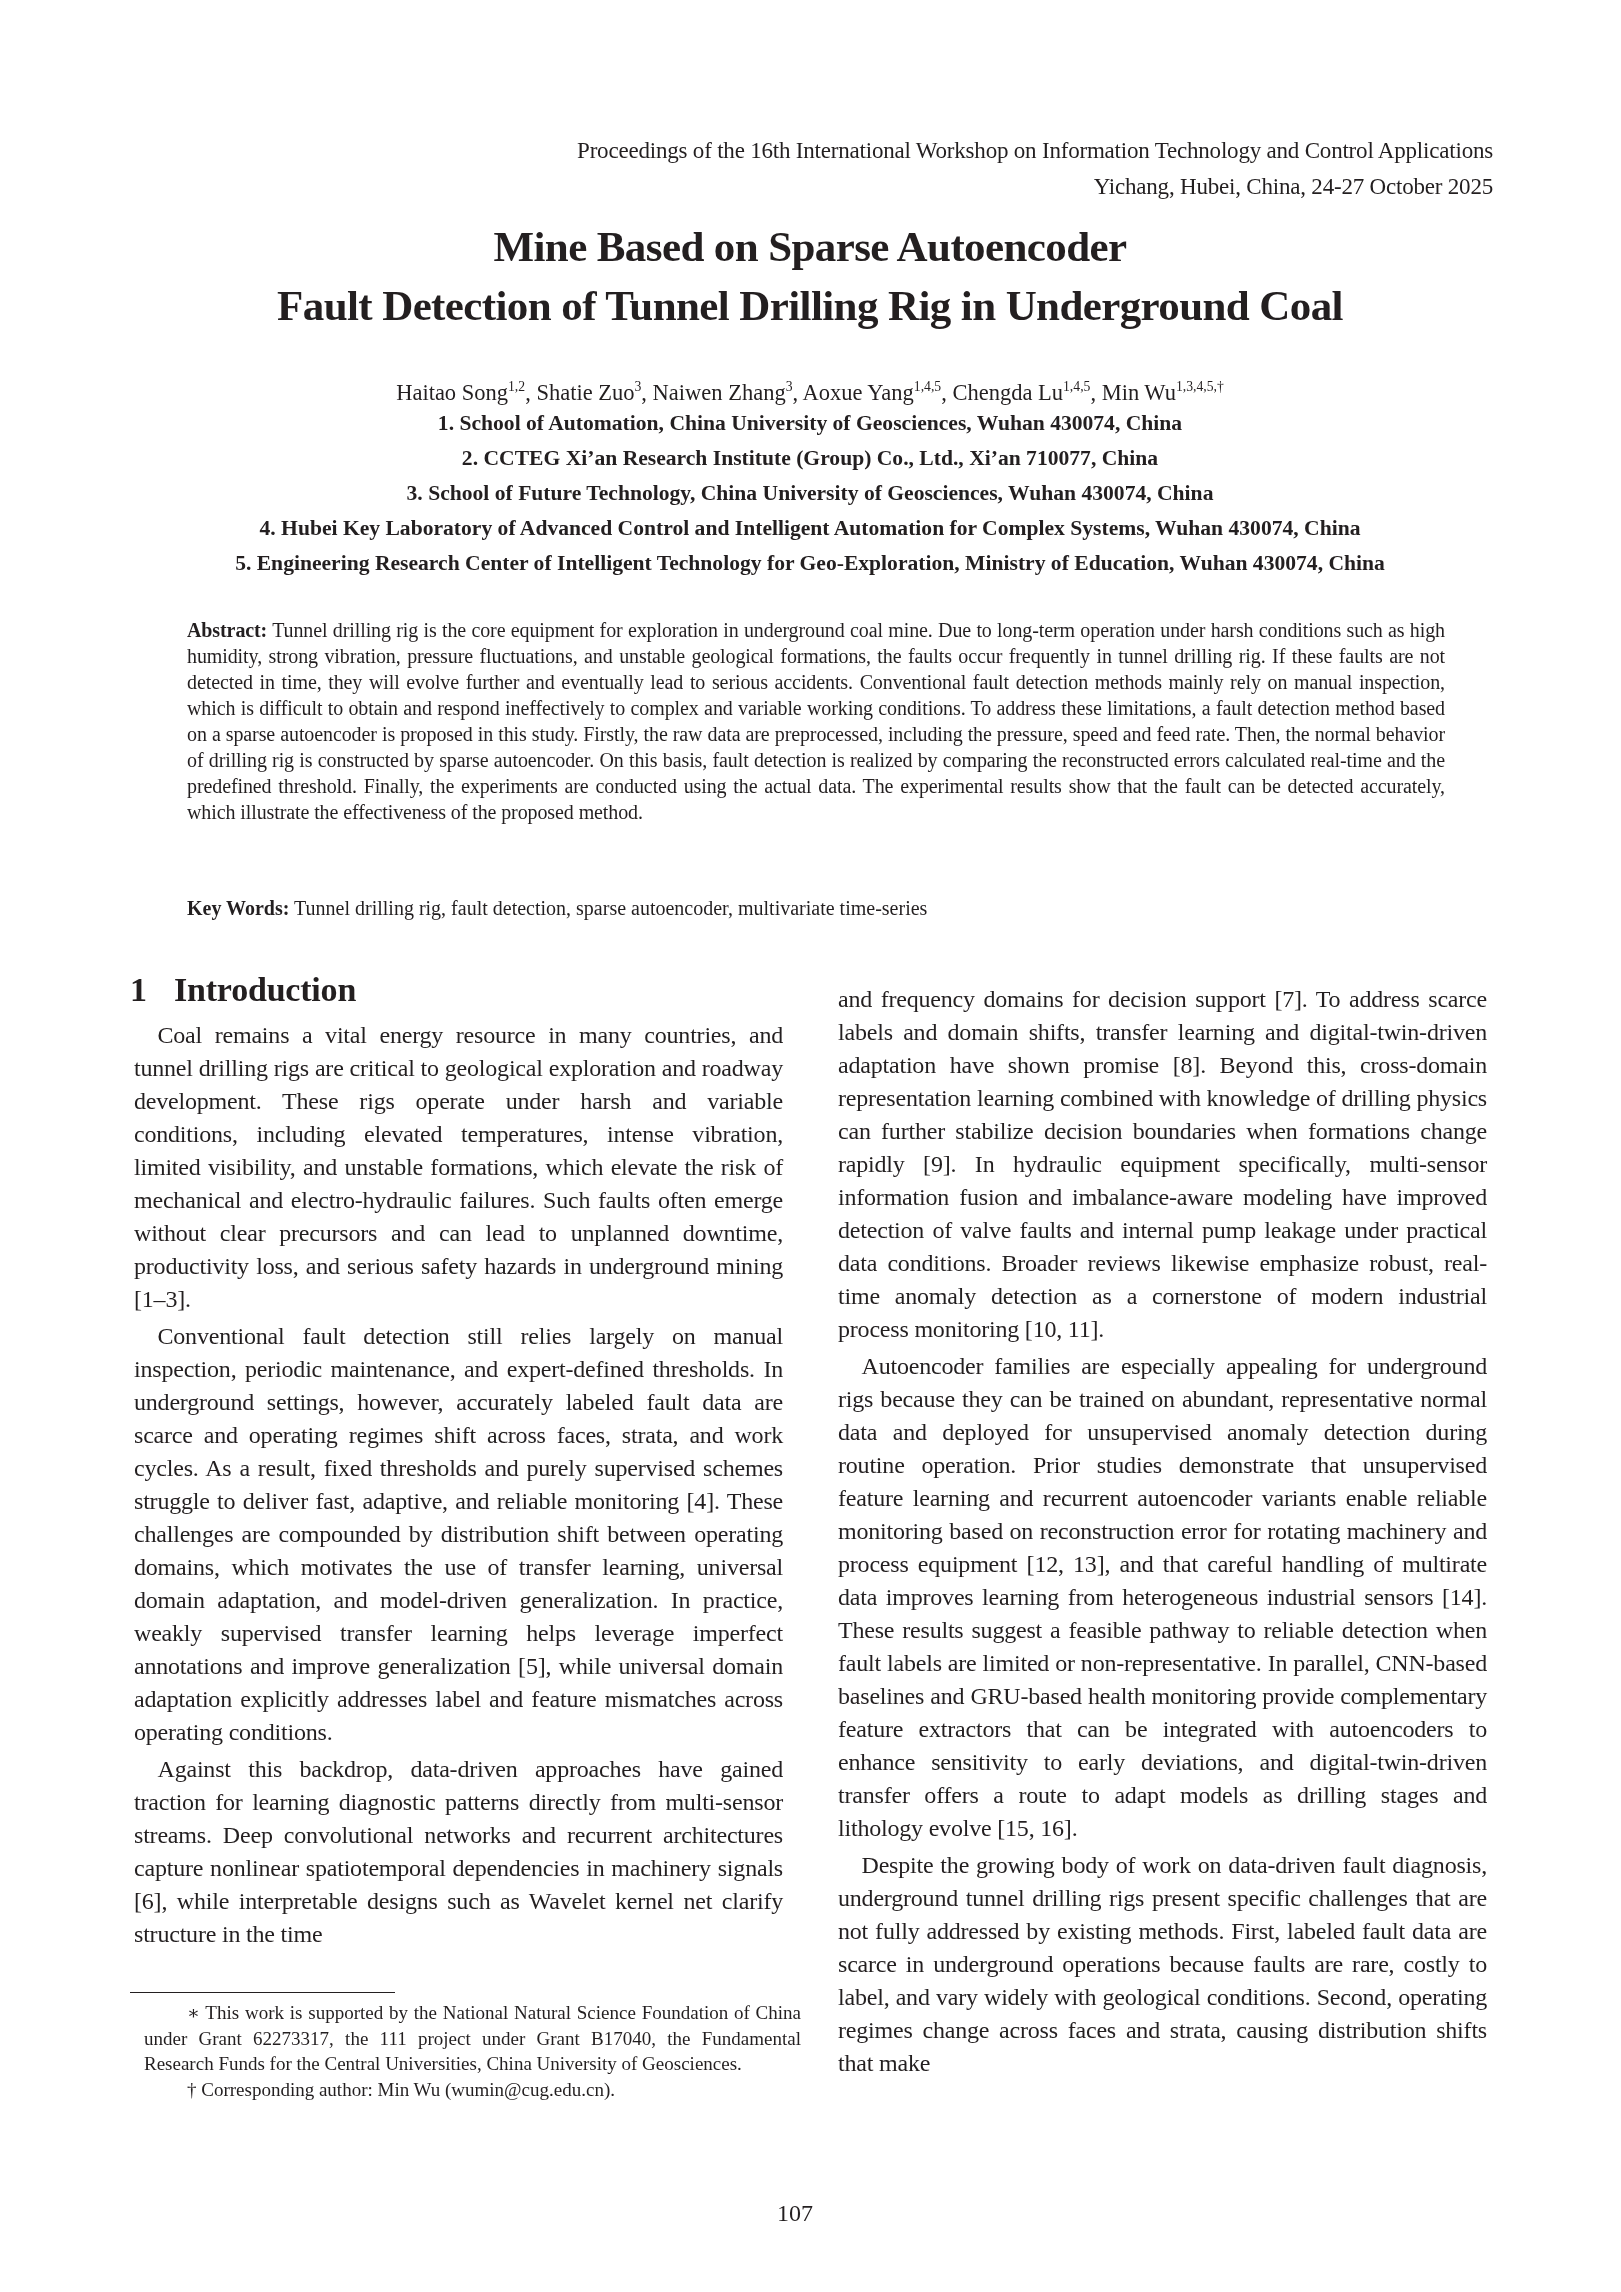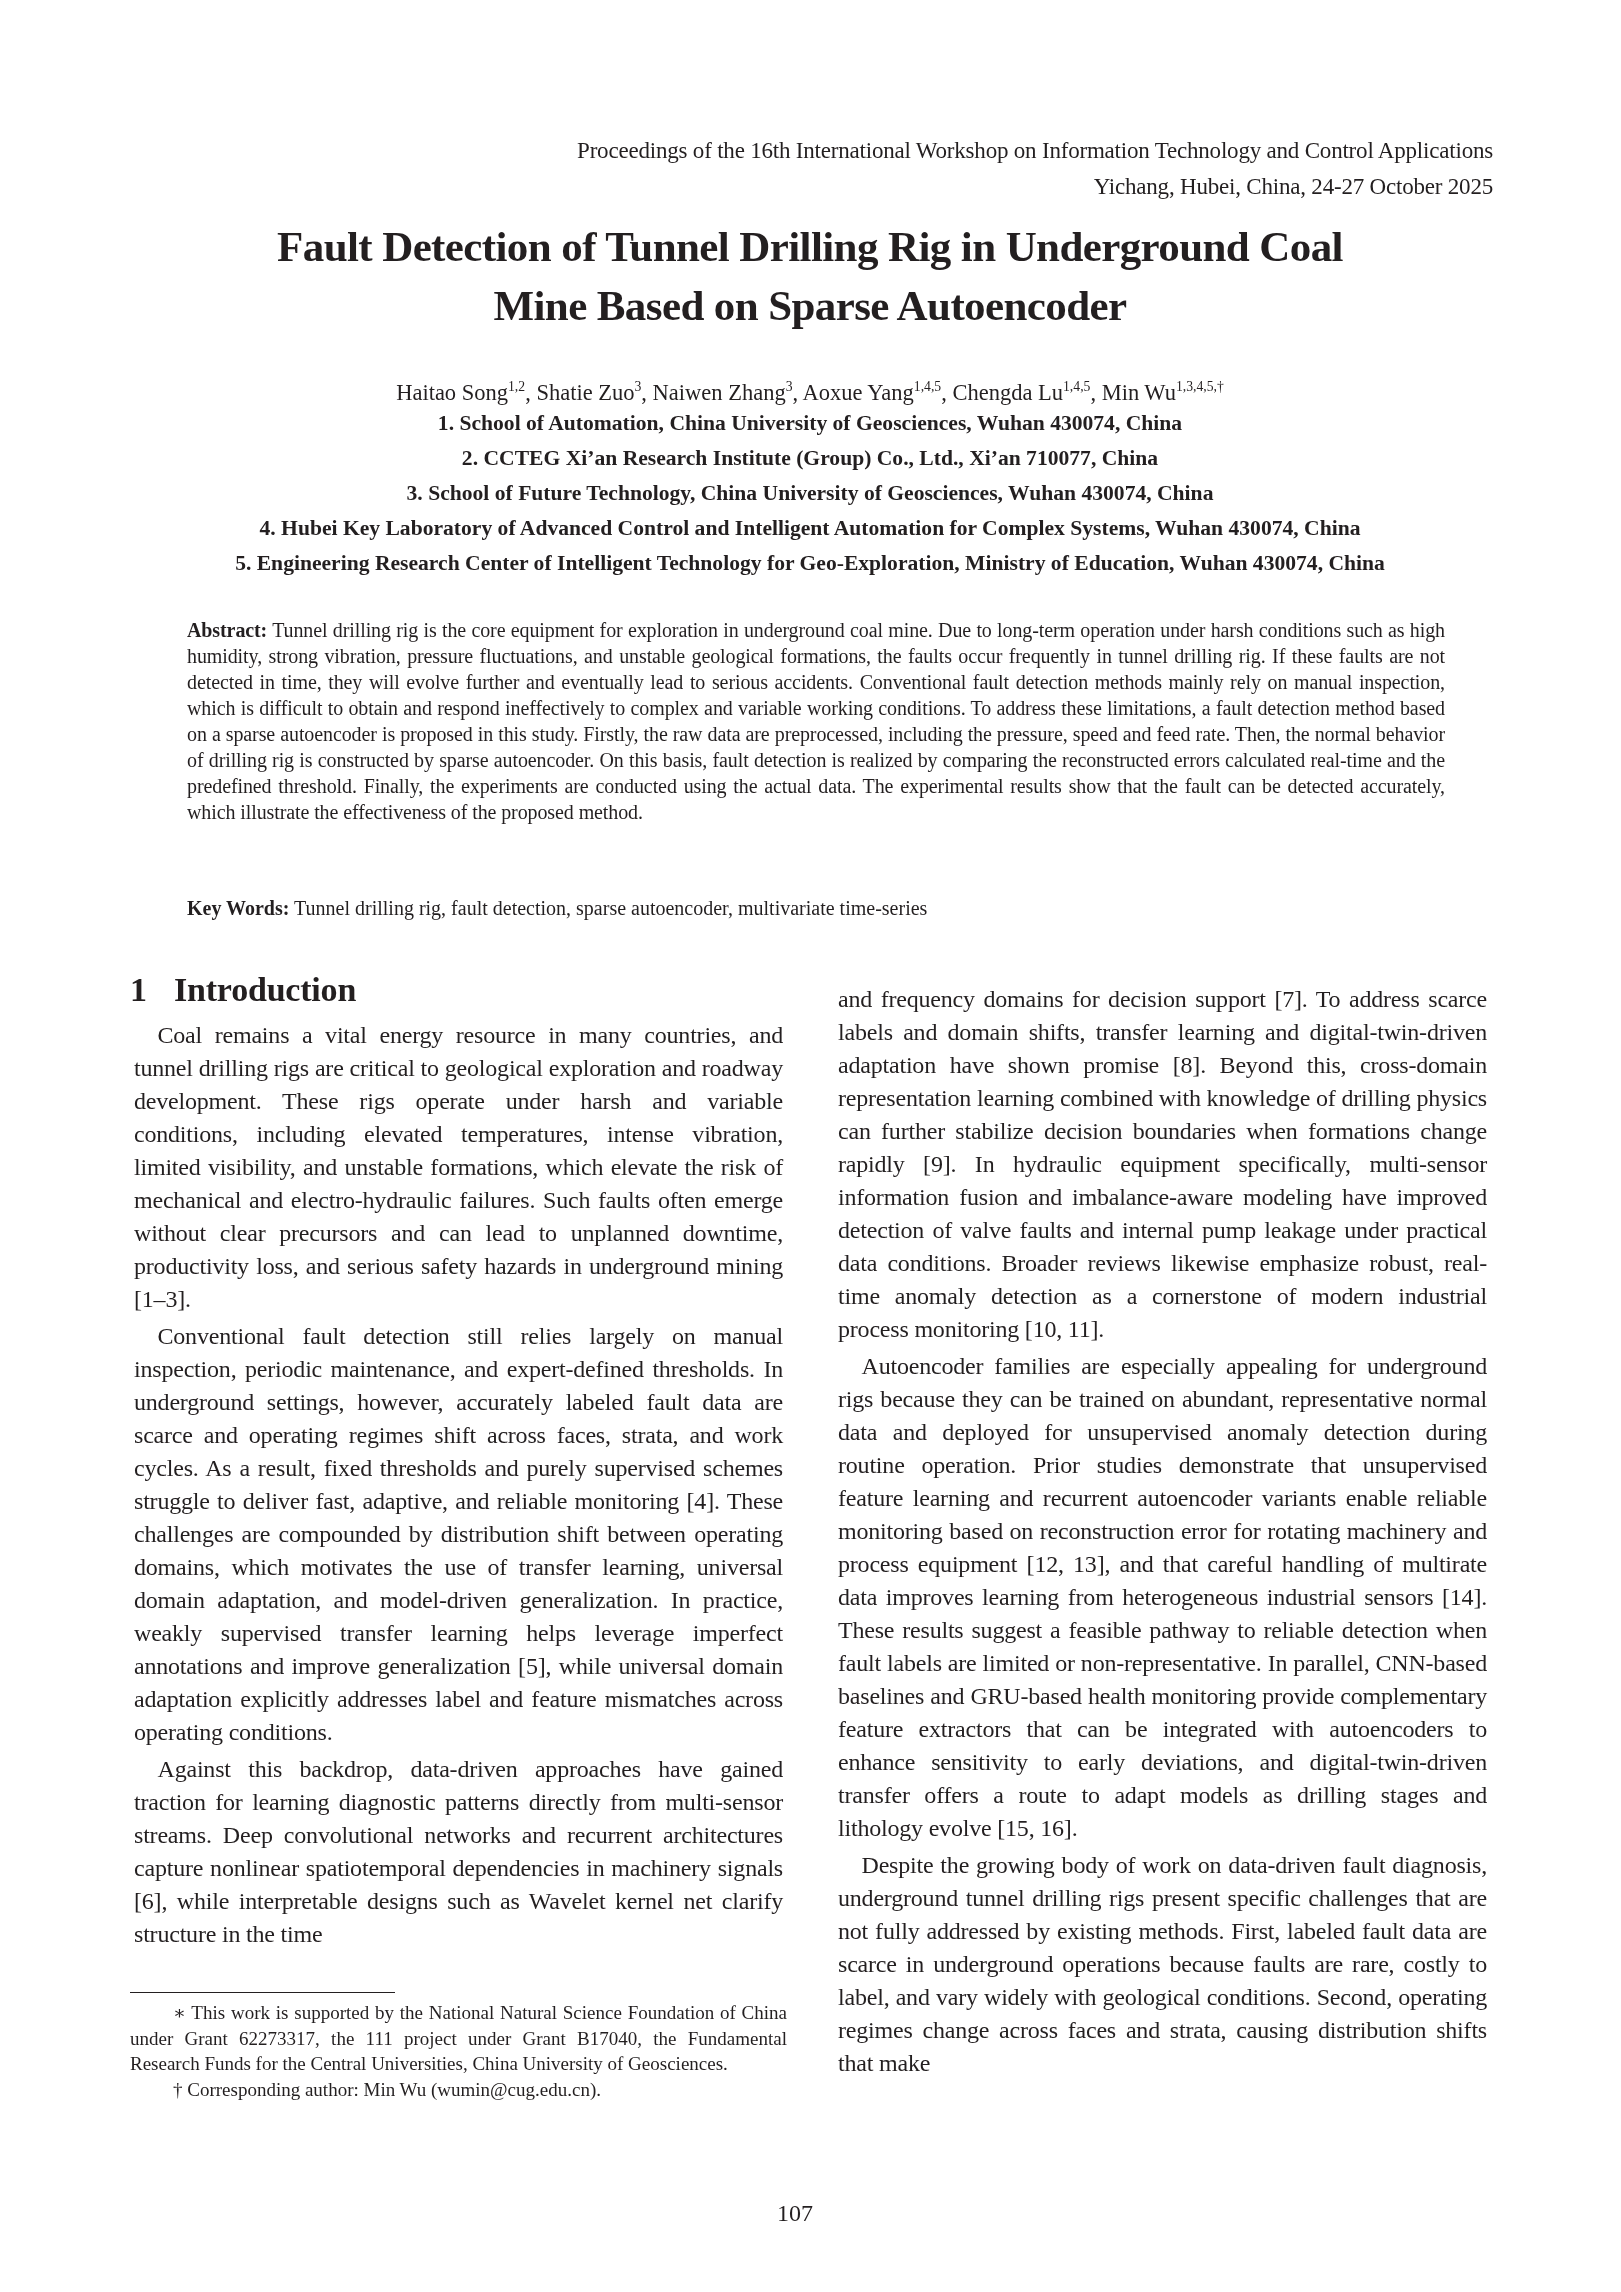--- a/index.html
+++ b/index.html
@@ -44,40 +44,40 @@
     font-weight: bold; font-size: 34px; line-height: 29px; margin: 0 0 14.7px 0;
   }
   .section-heading .num { display: inline-block; width: 44px; }
   .para { text-indent: 23.5px; margin: 4px; }
   .para.cont { text-indent: 0; }
   .footnote-rule {
     position: absolute; left: 130px; top: 1992px; width: 265px; height: 0;
     border-top: 1.5px solid #231f20;
   }
   .footnotes {
-    position: absolute; left: 130px; width: 657px; top: 2000px;
+    position: absolute; left: 144px; width: 657px; top: 2000px;
     font-size: 19px; line-height: 25.5px; text-align: justify;
   }
   .footnotes p { margin: 0; text-indent: 43px; }
   .page-number {
     position: absolute; left: 0; width: 1590px; top: 2200px; text-align: center;
     font-size: 24px;
   }
 </style>
 </head>
 <body>
 
 <div class="header">
   <div>Proceedings of the 16th International Workshop on Information Technology and Control Applications</div>
   <div>Yichang, Hubei, China, 24-27 October 2025</div>
 </div>
 
 <div class="title">
+  <div>Mine Based on Sparse Autoencoder</div>
   <div>Fault Detection of Tunnel Drilling Rig in Underground Coal</div>
-  <div>Mine Based on Sparse Autoencoder</div>
 </div>
 
 <div class="authors">
   <span><span>Haitao Song</span><sup>1,2</sup></span>,
   <span><span>Shatie Zuo</span><sup>3</sup></span>,
   <span><span>Naiwen Zhang</span><sup>3</sup></span>,
   <span><span>Aoxue Yang</span><sup>1,4,5</sup></span>,
   <span><span>Chengda Lu</span><sup>1,4,5</sup></span>,
   <span><span>Min Wu</span><sup>1,3,4,5,†</sup></span>
 </div>

